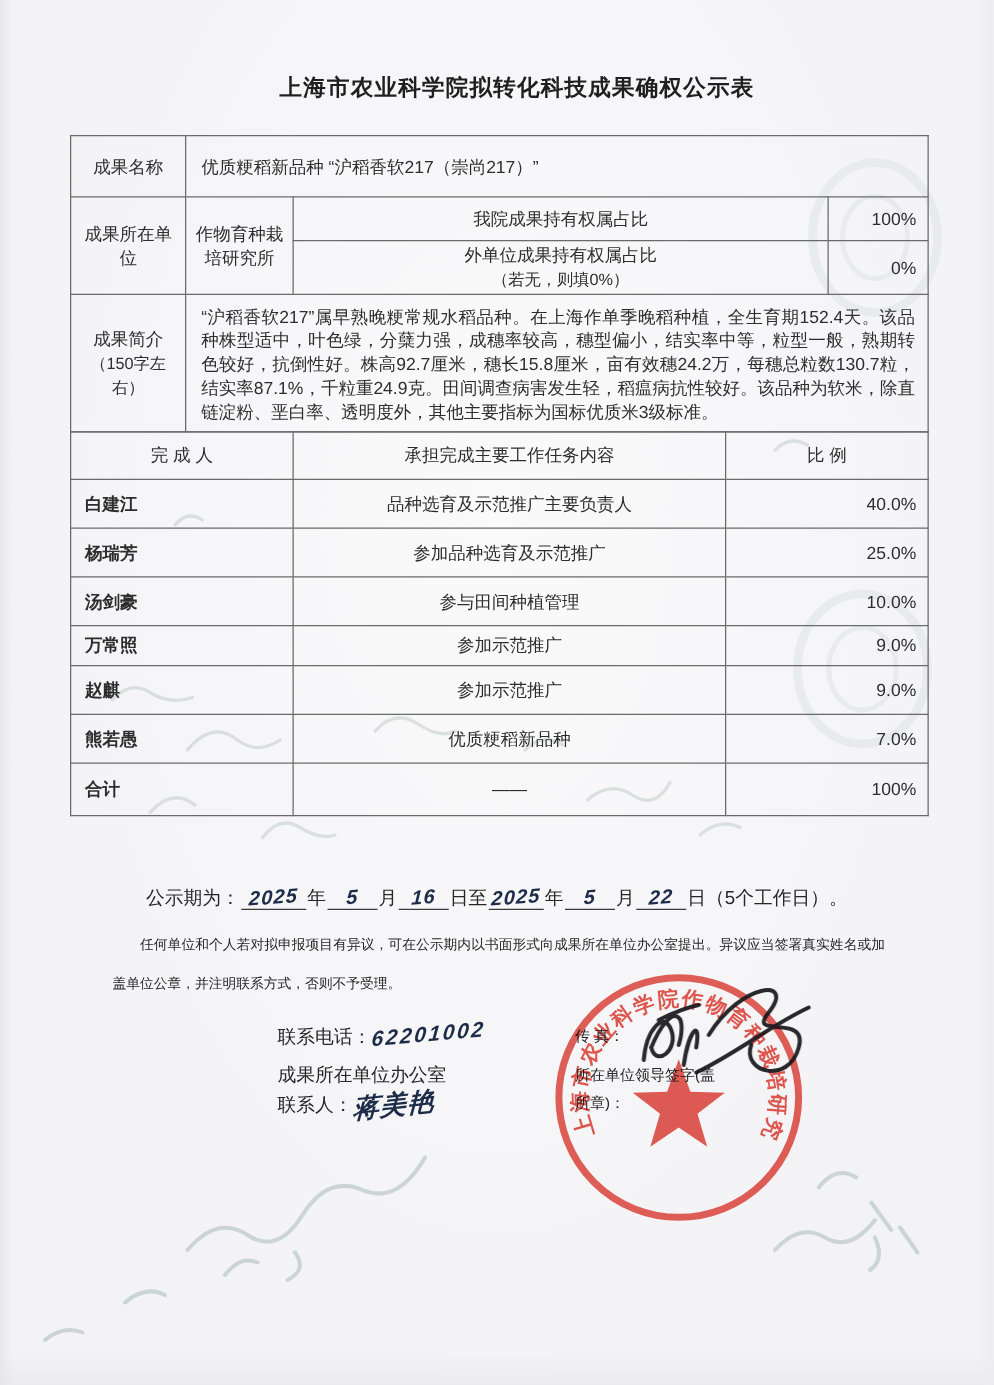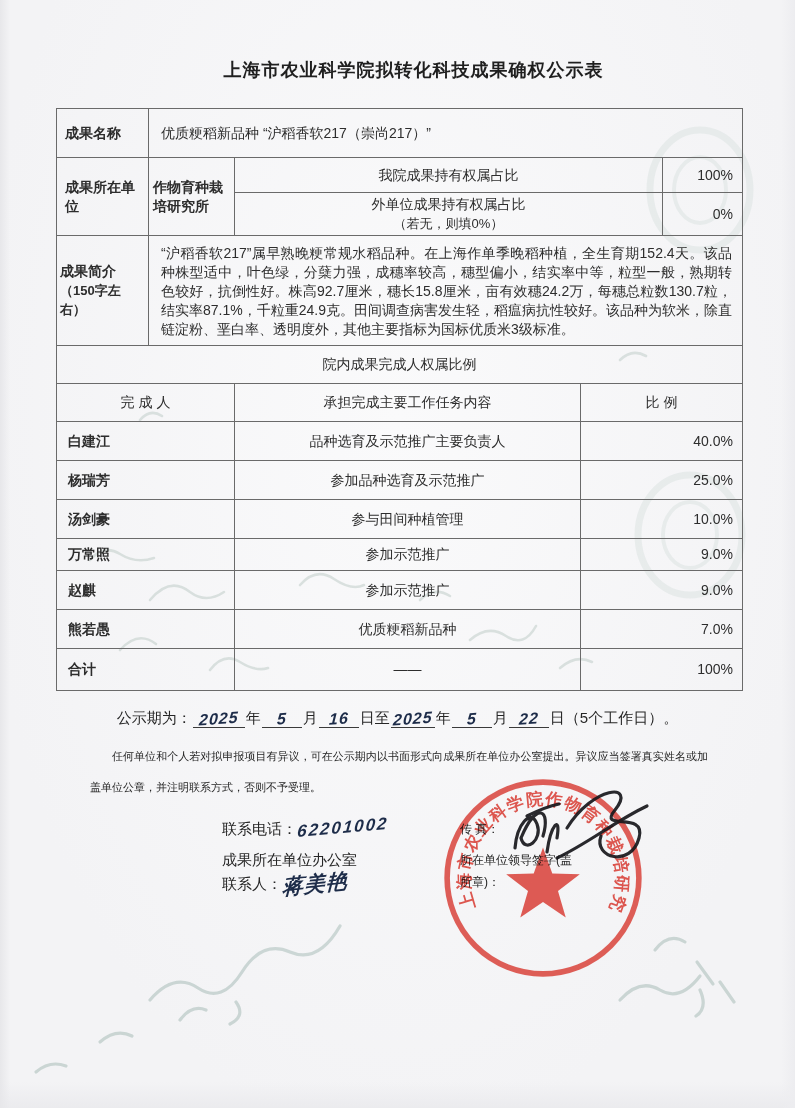--- a/index.html
+++ b/index.html
@@ -15,21 +15,21 @@
   .ghosts{position:absolute;left:0;top:0;z-index:0;pointer-events:none;}
   .content{position:relative;z-index:1;}
   .title{
     position:absolute;top:58px;left:16px;width:100%;margin:0;text-align:center;
     font-size:18px;font-weight:700;letter-spacing:1px;color:#1f1f1f;
   }
   .formwrap{position:absolute;left:56px;top:108px;width:686px;}
   table.t{width:686px;border-collapse:collapse;table-layout:fixed;font-size:14px;color:#2d2d2d;}
   table.t td{border:1px solid #6a6a6a;padding:2px 8px;vertical-align:middle;line-height:19px;}
   table.t.bottom{margin-top:-1px;}
-  .lbl{text-align:left;font-weight:700;}
+  .lbl{text-align:center;font-weight:400;}
   .ctr{text-align:center;}
   .pct{text-align:right;padding-right:9px !important;}
   .name-cell{text-align:left;padding-left:11px !important;font-weight:bold;}
   .val{padding-left:12px !important;}
   .intro{line-height:21.5px;text-align:justify;padding:5px 10px 4px 12px !important;}
   .sub{font-size:13px;}
   .publicity{
     position:absolute;top:708px;left:0;width:100%;text-align:center;
     font-size:15px;font-weight:500;color:#262626;
   }
@@ -131,23 +131,20 @@
       </tbody>
         </table>
 
       <table class="t bottom">
         <colgroup>
             <col style="width:178px">
             <col style="width:346px">
             <col style="width:162px">
           </colgroup>
         <tbody>
-            <tr style="height:38px">
-          <td class="ctr" colspan="3">院内成果完成人权属比例</td>
-        </tr>
         <tr style="height:38px">
           <td class="ctr">完 成 人</td>
           <td class="ctr">承担完成主要工作任务内容</td>
           <td class="ctr">比 例</td>
         </tr>
         <tr style="height:39px">
           <td class="name-cell">白建江</td>
           <td class="ctr">品种选育及示范推广主要负责人</td>
           <td class="pct">40.0%</td>
         </tr>

